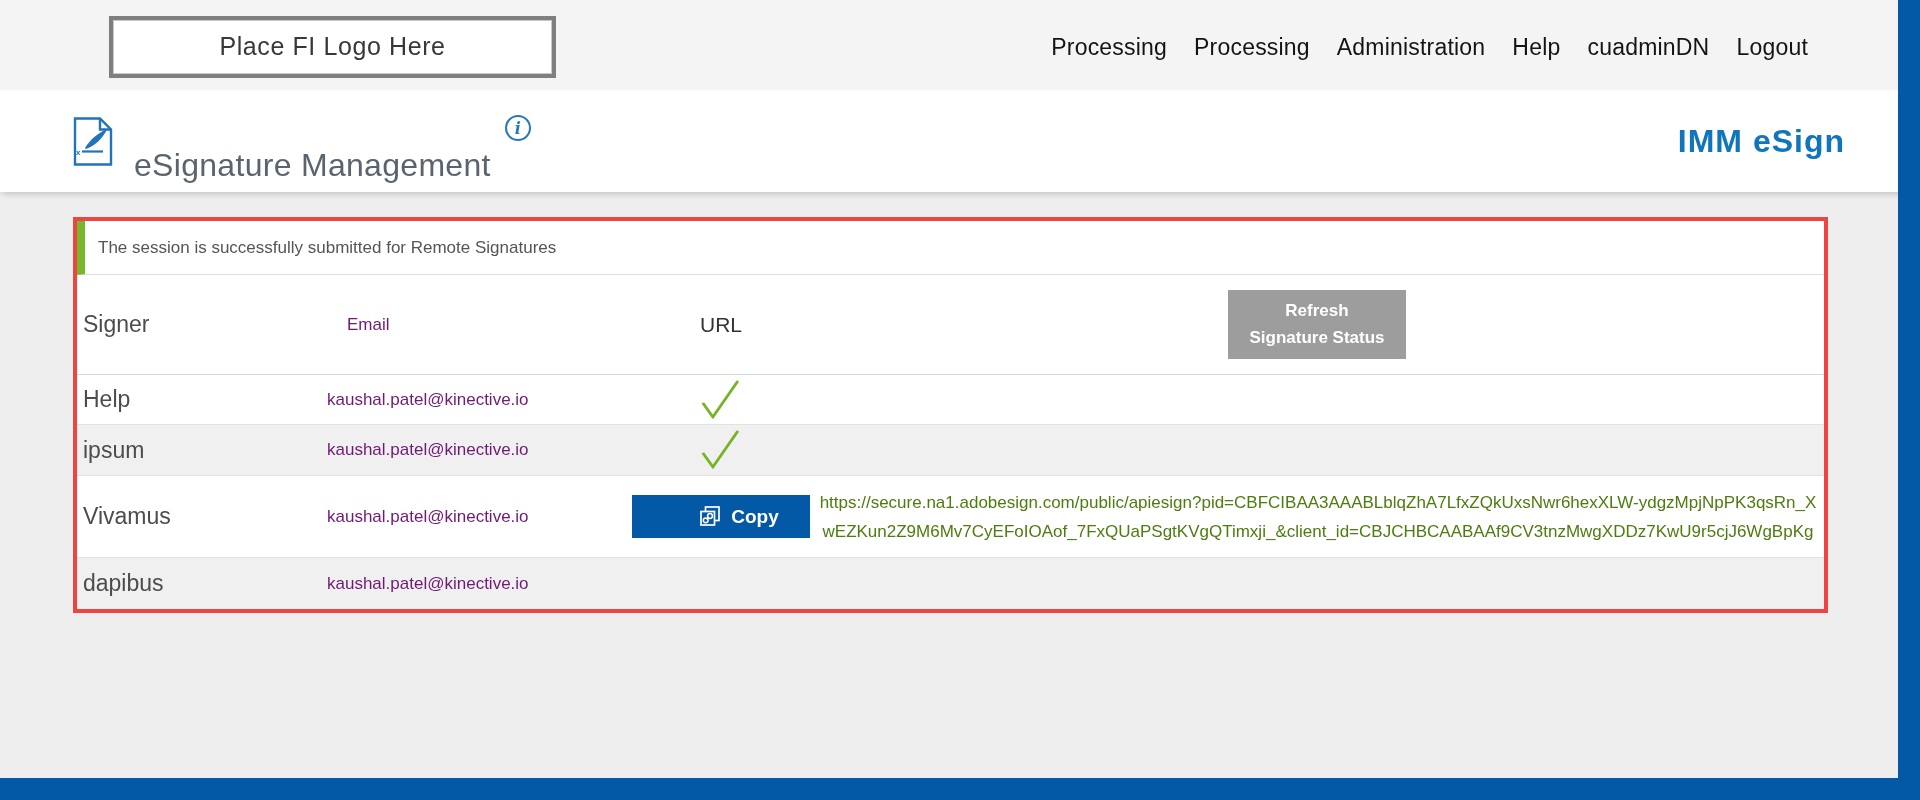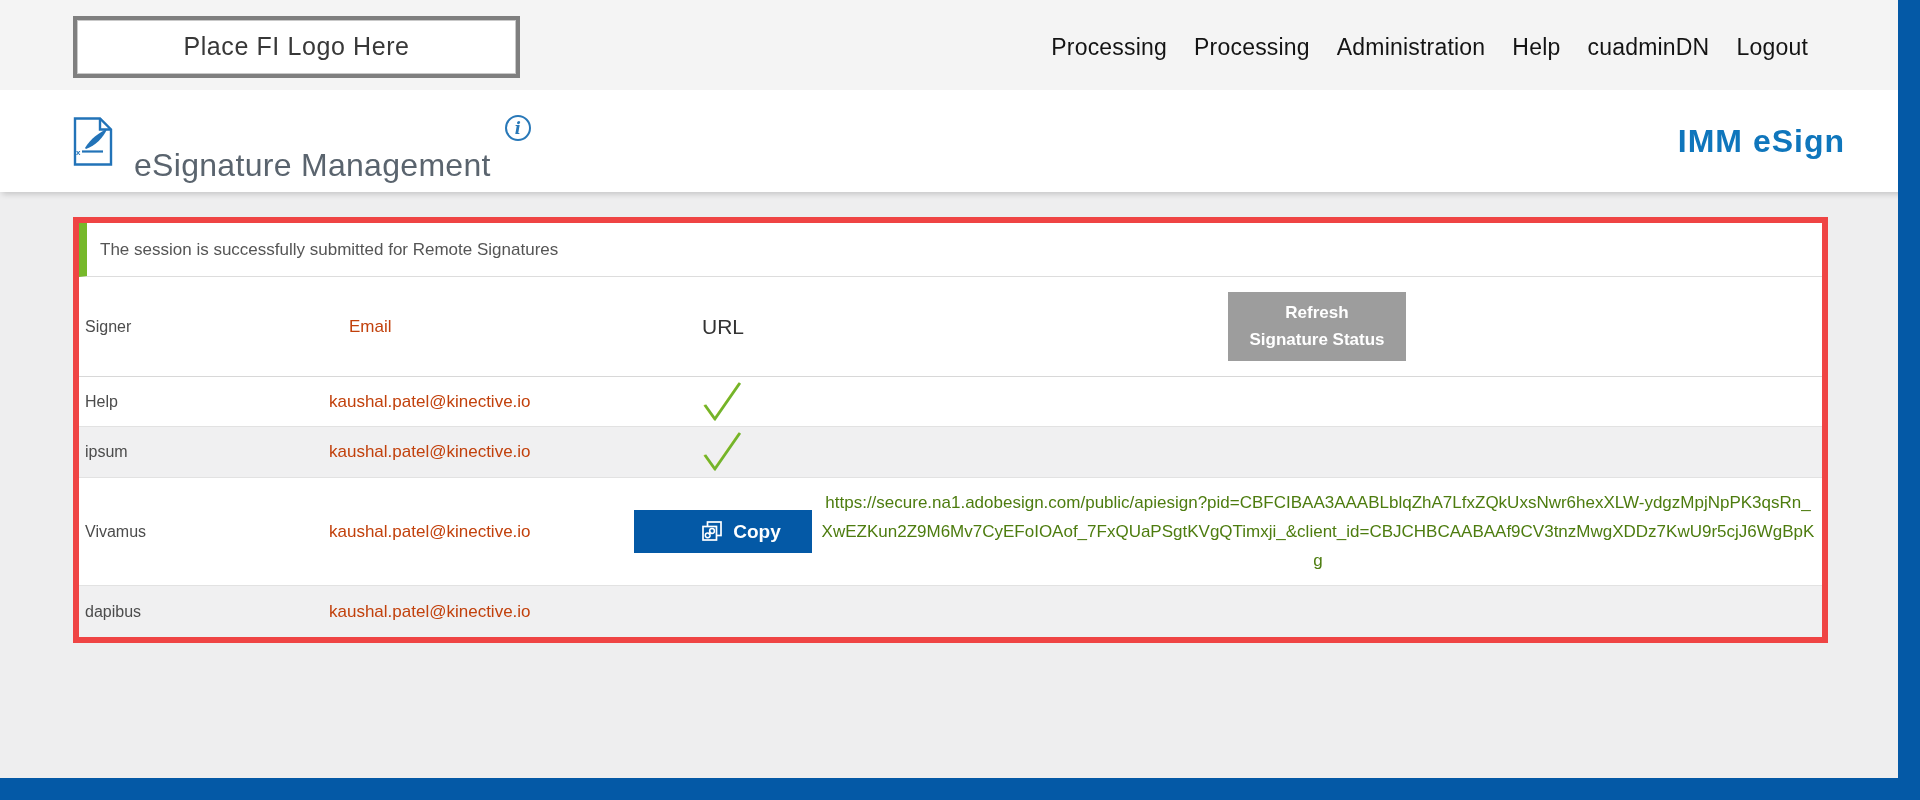--- a/index.html
+++ b/index.html
@@ -12,21 +12,21 @@
 
   
   .topnav {
     height:90px; background:#f4f4f4;
     display:flex; align-items:center; justify-content:space-between;
     padding:0 112px 0 73px;
   }
   .logo-box {
     width:447px; height:62px; margin-top:3px;
     border:4px solid #7f7f7f; background:#fff;
-    display:flex; align-items:center; justify-content:center;
+    display:flex; align-items:center; justify-content:center;margin-left:36px;
   }
   .logo-inner {
     width:100%; height:100%; border:1px solid #c9c9c9;
     display:flex; align-items:center; justify-content:center;
     font-size:25px; color:#383838; letter-spacing:0.6px;
   }
   .navlinks { display:flex; gap:27px; align-items:center; padding-top:4px; }
   .navlinks a {
     text-decoration:none; color:#141414; font-size:23px; letter-spacing:0.2px;
     cursor:pointer; white-space:nowrap;
@@ -52,39 +52,39 @@
     margin:-26px 0 0 14px; cursor:pointer;
   }
   .brand {
     font-size:32px; font-weight:700; color:#0f76bc; letter-spacing:1px; white-space:nowrap;
   }
 
   
   .content { padding:25px 0 0 73px; }
   .card {
     width:1755px; background:#fff;
-    border:6px solid #ef4444;
+    border:4px solid #ef4444;
   }
   .alert-bar {
     height:54px; display:flex; align-items:center;
     border-left:8px solid #76b82a; border-bottom:1px solid #dddddd;
     padding-left:13px;
     font-size:17px; color:#555555;
   }
 
   .trow { display:grid; grid-template-columns:250px 305px 178px 1fr; align-items:center; }
   .trow.header { min-height:100px; border-bottom:1px solid #d8d8d8; }
   .trow.r0 { min-height:49px; }
   .trow.r1 { min-height:51px; background:#f0f0f1; border-top:1px solid #e2e2e2; }
   .trow.r2 { min-height:82px; border-top:1px solid #e2e2e2; }
   .trow.r3 { min-height:52px; background:#f0f0f1; border-top:1px solid #e2e2e2; }
 
   .cell { display:flex; align-items:center; min-width:0; }
-  .cell.c-signer { padding-left:6px; font-size:16px; color:#4c4c4c; }
-  .cell.c-email  { font-size:17px; color:#c2410c; }
+  .cell.c-signer { padding-left:6px; font-size:23px; color:#4c4c4c; }
+  .cell.c-email  { font-size:17px; color:#701a75; }
   .cell.c-status { justify-content:center; }
   .cell.c-url    { justify-content:center; }
 
   .hdr-text { font-size:21px; color:#333333; }
   .trow.header .c-email { padding-left:20px; }
   .trow.header .c-url { justify-content:center; }
 
   .refresh-btn {
     width:178px; height:69px; background:#9d9d9d; border:none; cursor:pointer;
     color:#ffffff; font-family:"Liberation Sans", sans-serif;

